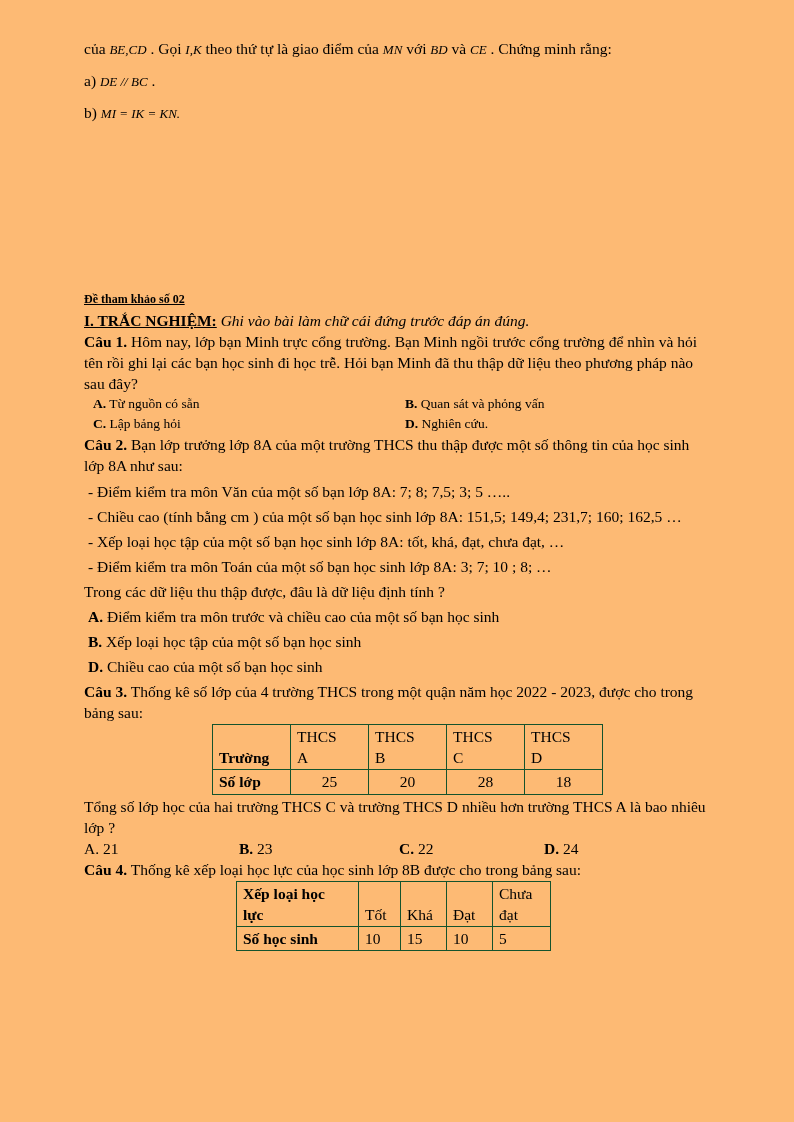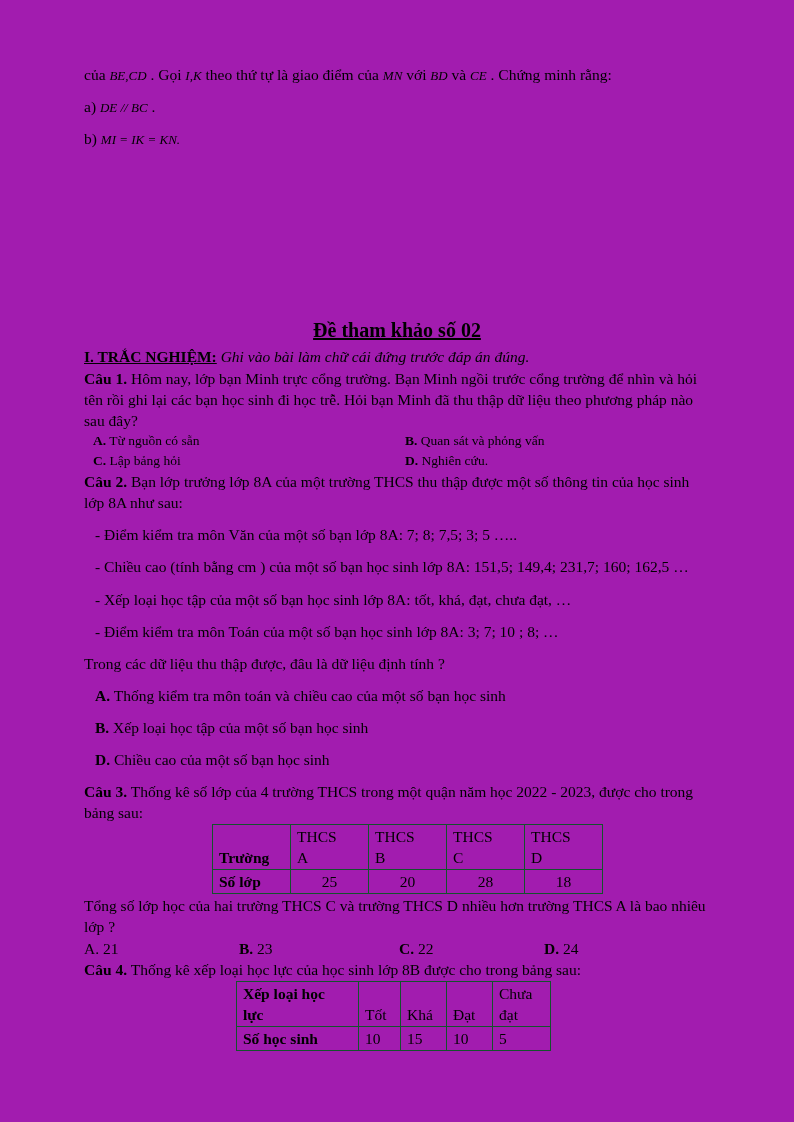--- a/index.html
+++ b/index.html
@@ -1,38 +1,38 @@
 <!DOCTYPE html>
 <html><head>
 <meta charset="utf-8">
 <style>
   * { margin:0; padding:0; box-sizing:border-box; }
   html,body { background:#ffffff; }
   .page {
-    width:794px; height:1122px; background:#a21caf; color:#000;
+    width:794px; height:1122px; background:#fdba74; color:#000;
     font-family:"Liberation Serif", serif;
     font-size:15.5px; line-height:1.36;
-    padding:64px 84px 0 84px;
+    padding:38px 84px 0 84px;
     position:relative; overflow:hidden;
   }
   p { margin:0; }
   .math { font-style:italic; font-size:13px; }
   .prob-item { margin-top:11px; }
   .spacer { height:168px; }
-  .doc-title { text-align:center; font-weight:bold; text-decoration:underline; font-size:20px; margin-bottom:2px; }
+  .doc-title { font-weight:bold; text-decoration:underline; font-size:12px; margin-bottom:2px; }
   .sec-head { font-weight:bold; text-decoration:underline; }
   .sec-instr { font-style:italic; }
   b.qlabel { font-weight:bold; }
   .opts-2col {
     display:grid; grid-template-columns:312px 1fr;
     padding-left:9px; font-size:13.5px; line-height:1.5;
   }
   .opt-letter { font-weight:bold; }
   .opt-letter.plain { font-weight:normal; }
-  .opts-stacked p { margin:11px; }
+  .opts-stacked p { margin:4px; }
   table { border-collapse:collapse; margin:1px 0 1px 128px; font-size:15.5px; }
   table.t2 { margin-left:152px; }
   td { border:1px solid #14532d; padding:1px 6px; vertical-align:top; white-space:pre-line; }
   td.corner { font-weight:bold; vertical-align:bottom; }
   td.rowlabel { font-weight:bold; }
   table.t1 td { width:78px; }
   table.t1 td.num { text-align:center; }
   table.t2 td.corner { width:122px; vertical-align:bottom; }
   table.t2 td.h { vertical-align:bottom; }
   table.t2 td.c0 { width:42px; }
@@ -79,21 +79,21 @@
     <b class="qlabel">Câu 2.</b><span> Bạn lớp trưởng lớp 8A của một trường THCS thu thập được một số thông tin của học sinh lớp 8A như sau:</span>
   </p>
   <div class="opts-stacked">
     <p>- Điểm kiểm tra môn Văn của một số bạn lớp 8A: 7; 8; 7,5; 3; 5 …..</p>
     <p>- Chiều cao (tính bằng cm ) của một số bạn học sinh lớp 8A: 151,5; 149,4; 231,7; 160; 162,5 …</p>
     <p>- Xếp loại học tập của một số bạn học sinh lớp 8A: tốt, khá, đạt, chưa đạt, …</p>
     <p>- Điểm kiểm tra môn Toán của một số bạn học sinh lớp 8A: 3; 7; 10 ; 8; …</p>
   </div>
   <p>Trong các dữ liệu thu thập được, đâu là dữ liệu định tính ?</p>
   <div class="opts-stacked">
-    <p><span class="opt-letter">A.</span><span> Thống kiểm tra môn toán và chiều cao  của một số bạn học sinh</span></p>
+    <p><span class="opt-letter">A.</span><span> Điểm kiểm tra môn trước và chiều cao  của một số bạn học sinh</span></p>
     <p><span class="opt-letter">B.</span><span> Xếp loại học tập của một số bạn học sinh</span></p>
     <p><span class="opt-letter">D.</span><span> Chiều cao của một số bạn học sinh</span></p>
   </div>
 
   <p>
     <b class="qlabel">Câu 3.</b><span> Thống kê số lớp của 4 trường THCS trong một quận năm học 2022 - 2023, được cho trong bảng sau:</span>
   </p>
   <table class="t1">
     <tbody>
         <tr>

